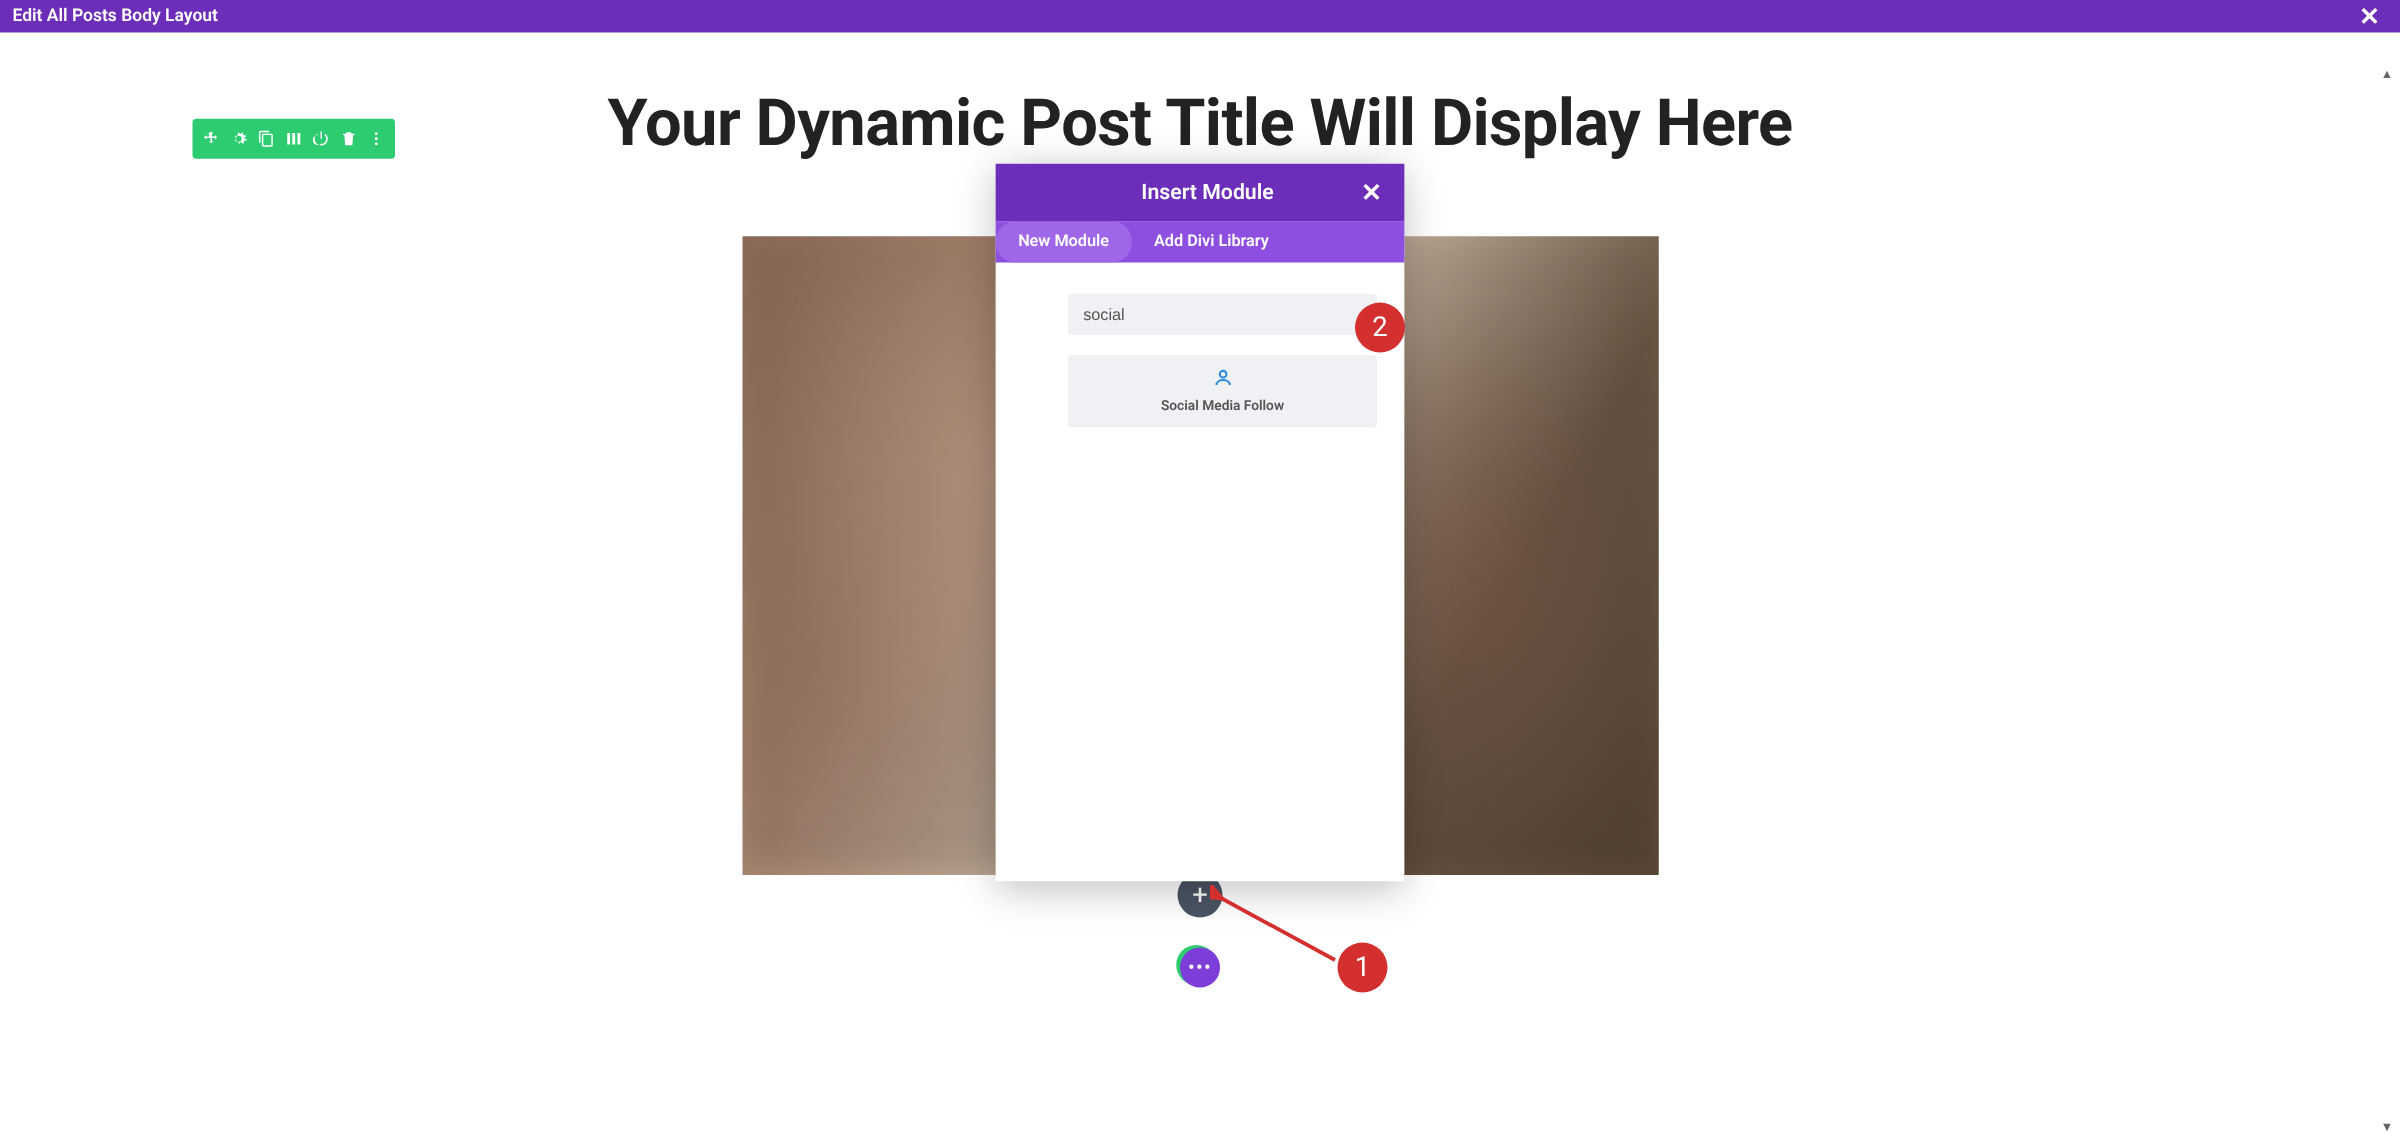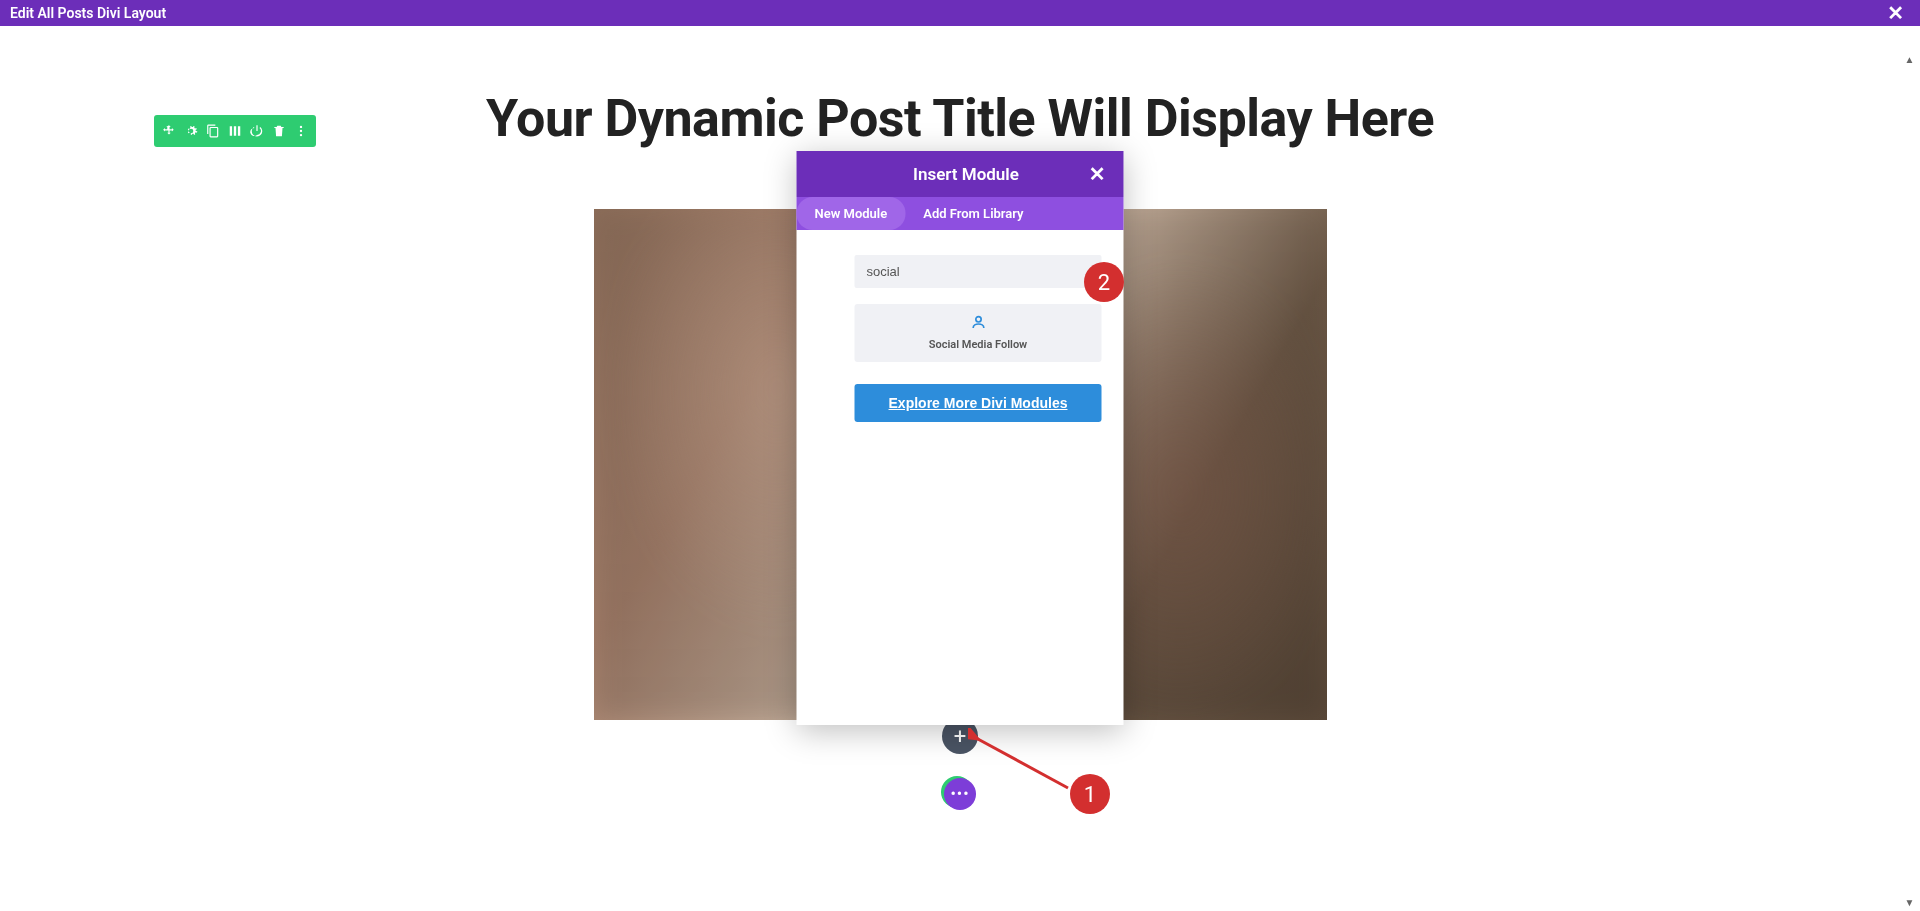--- a/index.html
+++ b/index.html
@@ -55,21 +55,21 @@
       align-items: center;
       justify-content: center;
       cursor: pointer;
     }
     .toolbar-icon svg { width: 14px; height: 14px; fill: #fff; }
     .page-title {
       text-align: center;
       font-size: 52px;
       font-weight: 700;
       color: #222;
-      margin-top: 62px;
+      margin-top: 42px;
       letter-spacing: -0.5px;
     }
     .hero-image {
       width: 733px;
       height: 511px;
       margin: 60px auto 0;
       position: relative;
       background: linear-gradient(120deg, #8d6e5a 0%, #a8826d 25%, #c9b3a0 50%, #6d5947 75%, #5c4a3a 100%);
       overflow: hidden;
     }
@@ -257,21 +257,21 @@
       font-size: 10px;
       cursor: pointer;
     }
     .scroll-up { top: 27px; }
     .scroll-down { bottom: 2px; }
   </style>
 </head>
 <body>
 
 <div class="top-bar">
-  <span>Edit All Posts Divi Layout</span>
+  <span>Edit All Posts Body Layout</span>
   <span class="top-bar-close">✕</span>
 </div>
 
 <div class="page-content">
   <div class="scroll-area">
 
     <div class="toolbar">
       <div class="toolbar-icon">
         <svg viewBox="0 0 24 24">
             <path d="M12 2l3 3h-2v4h4V7l3 3-3 3v-2h-4v4h2l-3 3-3-3h2v-4H5v2l-3-3 3-3v2h4V5H7z"></path>
@@ -323,36 +323,35 @@
       <span>•••</span>
     </div>
 
     <div class="modal">
       <div class="modal-header">
         <span>Insert Module</span>
         <span class="modal-close">✕</span>
       </div>
       <div class="modal-tabs">
         <div class="modal-tab active">New Module</div>
-        <div class="modal-tab">Add From Library</div>
+        <div class="modal-tab">Add Divi Library</div>
       </div>
       <div class="modal-body">
         <input class="search-input" type="text" value="social" style="">
         <div class="module-grid">
           <div class="module-card">
             <div class="mod-icon">
               <svg width="16" height="16" viewBox="0 0 24 24" fill="none" stroke="#2d8ddb" stroke-width="2.5">
                   <circle cx="12" cy="8" r="4"></circle>
                   <path d="M4 21c0-4 4-6 8-6s8 2 8 6"></path>
                 </svg>
             </div>
             <div class="mod-label">Social Media Follow</div>
           </div>
         </div>
-        <button class="explore-btn">Explore More Divi Modules</button>
       </div>
     </div>
 
     <div class="annotation-badge" style="top:174px; left:calc(50% + 124px);">2</div>
 
     <div class="annotation-badge" style="top:686px; left:calc(50% + 110px);">1</div>
 
     <svg class="annotation-arrow" style="top:640px; left:calc(50% + 8px); width:110px; height:70px;">
       <defs>
         <marker id="arrowhead" markerWidth="10" markerHeight="8" refX="2" refY="4" orient="auto">

